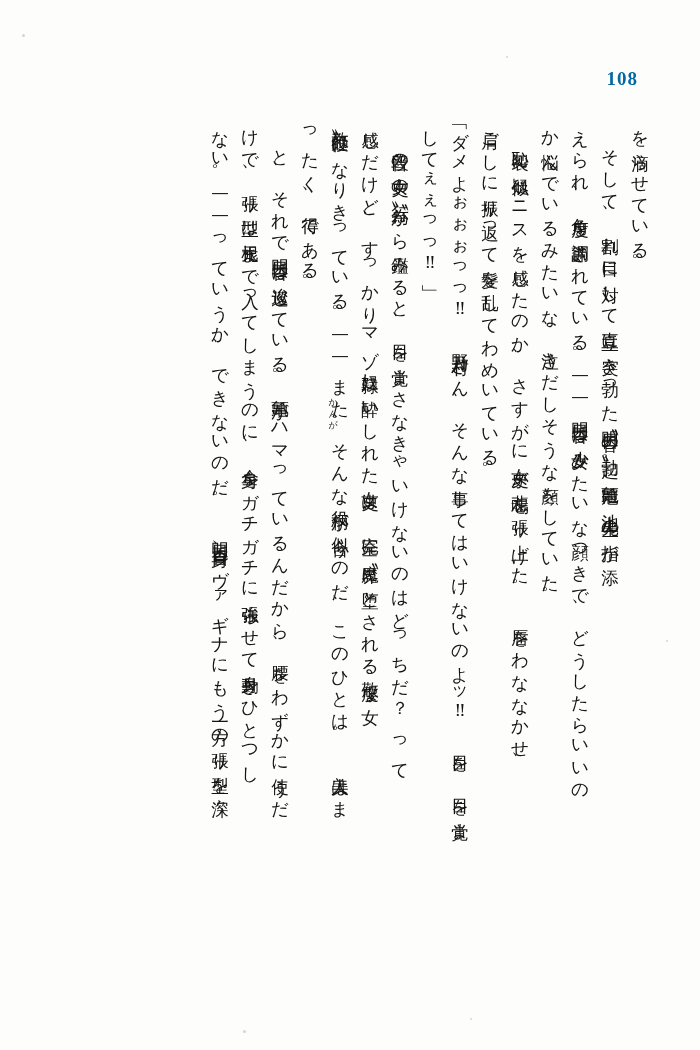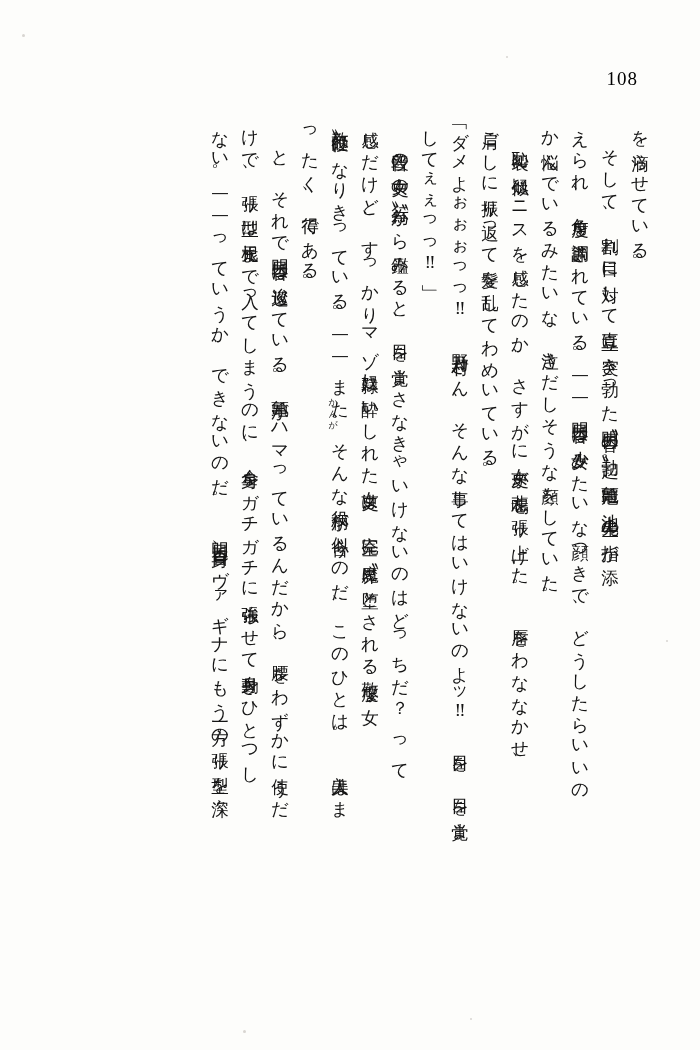--- a/index.html
+++ b/index.html
@@ -29,22 +29,23 @@
     border-radius: 50%;
     opacity: .55;
   }
 
   #page-number {
     position: absolute;
     top: 68px;
     right: 62px;
     font-size: 19px;
     letter-spacing: 1px;
-    color: #000000;
+    color: #0369a1;
     font-family: "Liberation Serif", "DejaVu Serif", serif;
+    font-weight: bold;
   }
 
   
   #body-text {
     position: absolute;
     top: 118px;
     right: 52px;
     left: 52px;
     height: 880px;
     display: flex;

